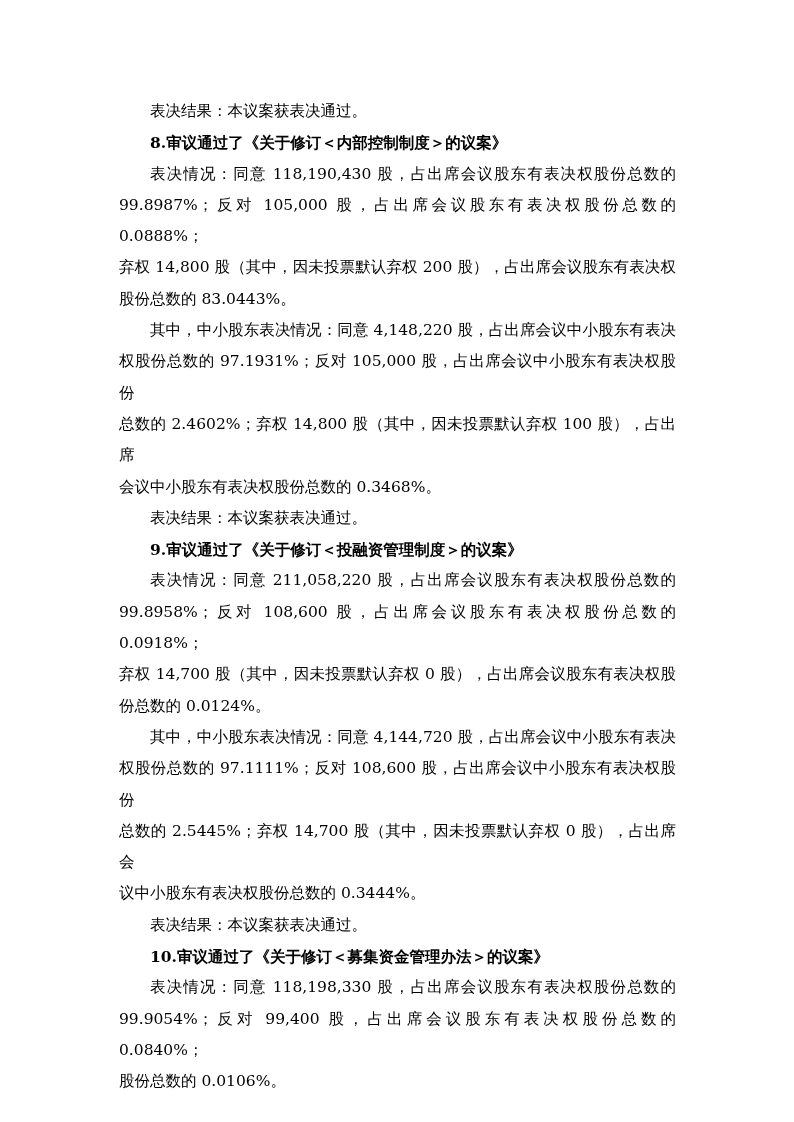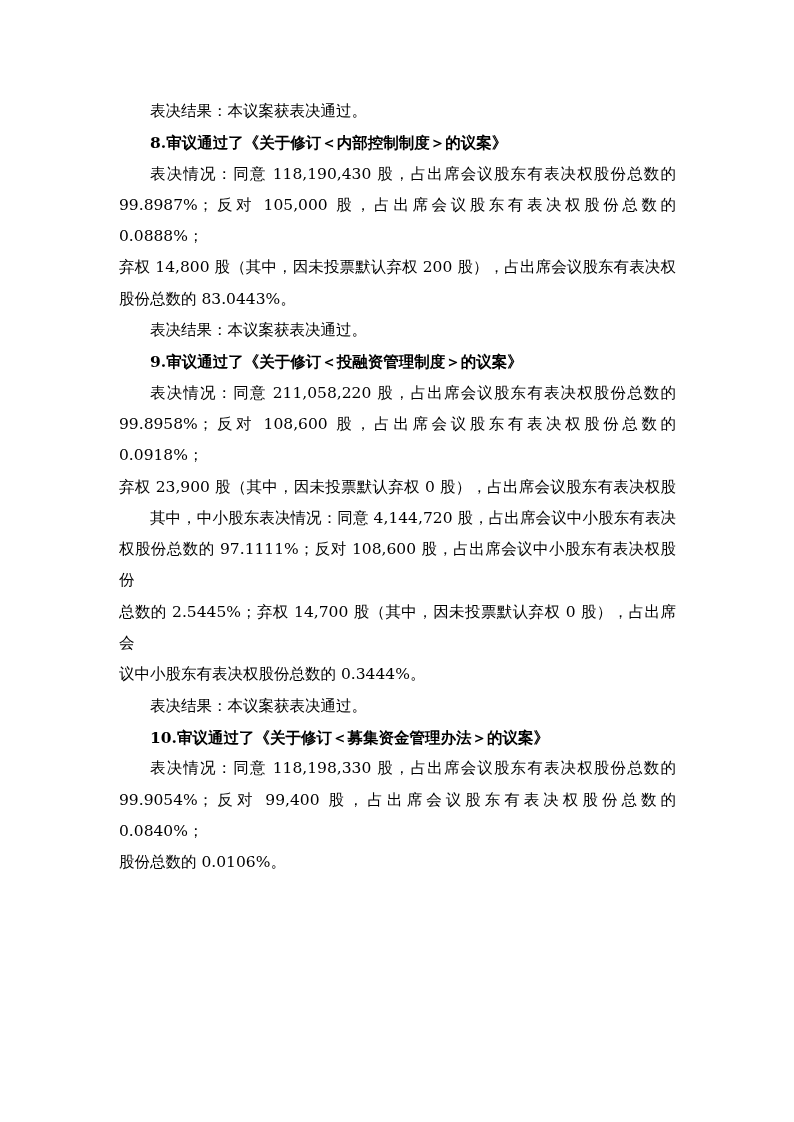--- a/index.html
+++ b/index.html
@@ -51,33 +51,40 @@
       <span class="line ind end">8.审议通过了《关于修订＜内部控制制度＞的议案》</span>
     </p>
 
     <p class="blk paragraph">
       <span class="line ind">表决情况：同意 118,190,430 股，占出席会议股东有表决权股份总数的</span>
       <span class="line">99.8987%；反对 105,000 股，占出席会议股东有表决权股份总数的 0.0888%；</span>
       <span class="line">弃权 14,800 股（其中，因未投票默认弃权 200 股），占出席会议股东有表决权</span>
       <span class="line end">股份总数的 83.0443%。</span>
     </p>
 
+    <p class="blk paragraph">
+      <span class="line ind">其中，中小股东表决情况：同意 4,148,220 股，占出席会议中小股东有表决</span>
+      <span class="line">权股份总数的 97.1931%；反对 105,000 股，占出席会议中小股东有表决权股份</span>
+      <span class="line">总数的 2.4602%；弃权 14,800 股（其中，因未投票默认弃权 100 股），占出席</span>
+      <span class="line end">会议中小股东有表决权股份总数的 0.3468%。</span>
+    </p>
 
     <p class="blk paragraph">
       <span class="line ind end">表决结果：本议案获表决通过。</span>
     </p>
 
     <p class="blk heading">
       <span class="line ind end">9.审议通过了《关于修订＜投融资管理制度＞的议案》</span>
     </p>
 
     <p class="blk paragraph">
       <span class="line ind">表决情况：同意 211,058,220 股，占出席会议股东有表决权股份总数的</span>
       <span class="line">99.8958%；反对 108,600 股，占出席会议股东有表决权股份总数的 0.0918%；</span>
-      <span class="line">弃权 23,900 股（其中，因未投票默认弃权 0 股），占出席会议股东有表决权股</span>
+      <span class="line">弃权 14,700 股（其中，因未投票默认弃权 0 股），占出席会议股东有表决权股</span>
+      <span class="line end">份总数的 0.0124%。</span>
     </p>
 
     <p class="blk paragraph">
       <span class="line ind">其中，中小股东表决情况：同意 4,144,720 股，占出席会议中小股东有表决</span>
       <span class="line">权股份总数的 97.1111%；反对 108,600 股，占出席会议中小股东有表决权股份</span>
       <span class="line">总数的 2.5445%；弃权 14,700 股（其中，因未投票默认弃权 0 股），占出席会</span>
       <span class="line end">议中小股东有表决权股份总数的 0.3444%。</span>
     </p>
 
     <p class="blk paragraph">

